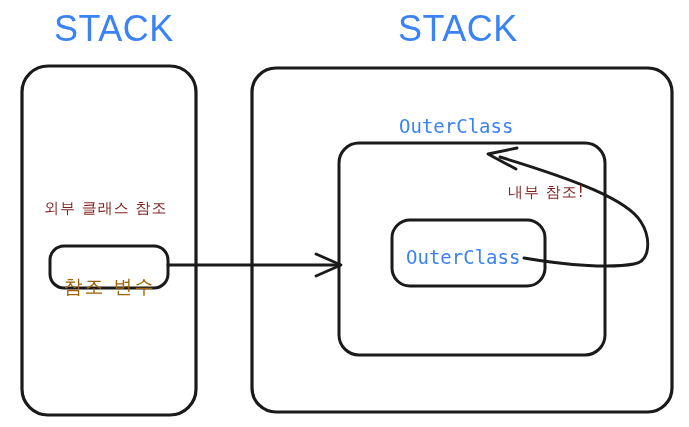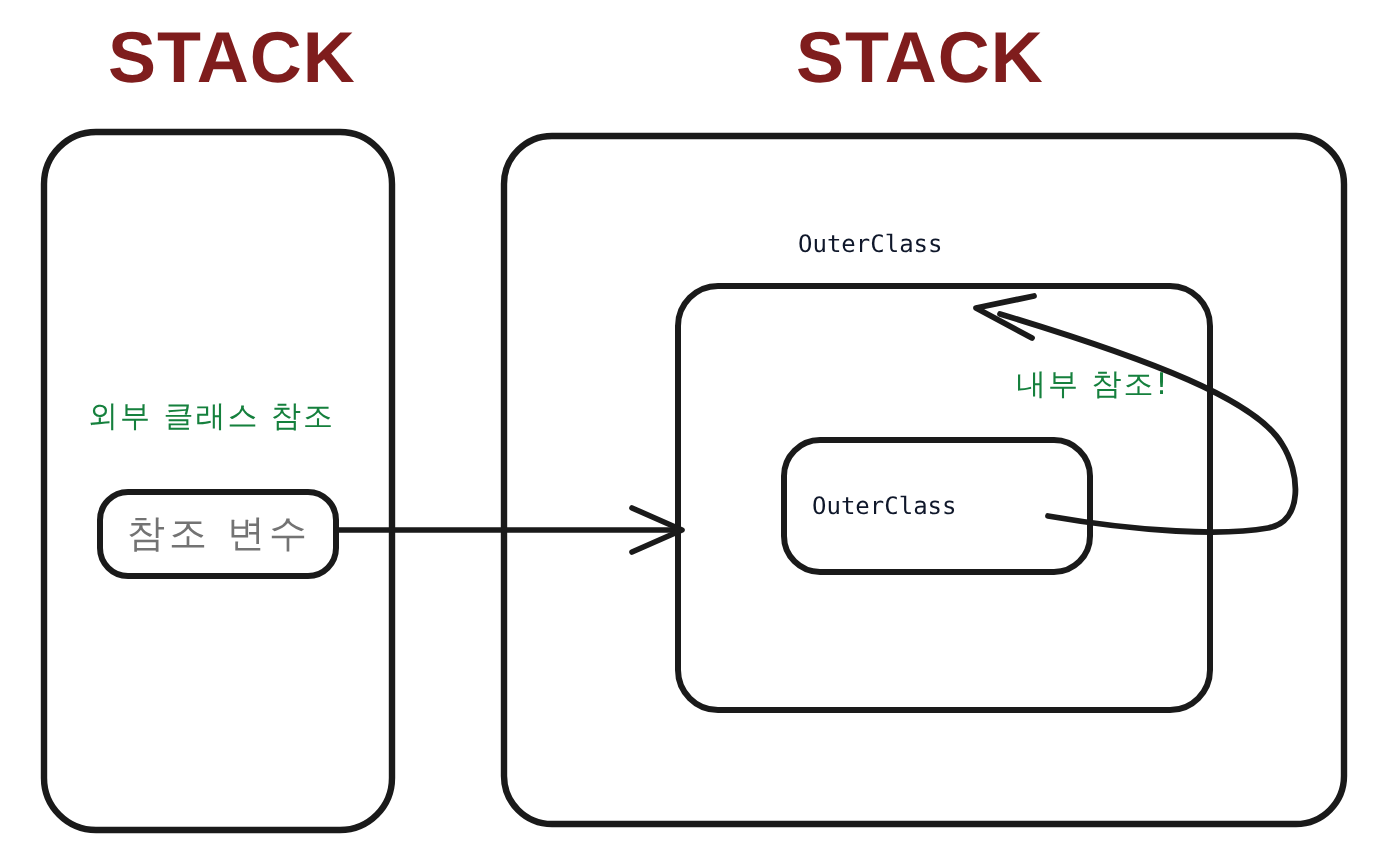--- a/index.html
+++ b/index.html
@@ -19,59 +19,60 @@
     position: absolute;
     left: 0;
     top: 0;
     width: 689px;
     height: 427px;
   }
   .region-title {
     position: absolute;
     font-family: "Liberation Sans", sans-serif;
     font-size: 36px;
-    font-weight: 700;
+    font-weight: 400;
     letter-spacing: 0.5px;
-    color: #7f1d1d;
+    color: #3b82f6;
     white-space: nowrap;
   }
   #stack-title { left: 54px; top: 8px; }
   #heap-title  { left: 398px; top: 8px; }
 
   .label-red {
     position: absolute;
     font-family: "DejaVu Sans", sans-serif;
     font-size: 15px;
-    color: #15803d;
+    color: #7f1d1d;
     white-space: nowrap;
     letter-spacing: 1px;
   }
   #outer-ref-label { left: 44px; top: 199px; }
   #inner-ref-label { left: 508px; top: 183px; }
 
   .label-black {
     position: absolute;
     font-family: "DejaVu Sans", sans-serif;
     font-size: 19px;
-    color: #737373;
+    color: #a16207;
     white-space: nowrap;
     letter-spacing: 2px;
+    margin-top: 20px;
   }
   #ref-var-label {
     left: 62px;
     top: 254px;
     width: 95px;
     text-align: center;
   }
 
   .label-mono {
     position: absolute;
     font-family: "DejaVu Sans Mono", monospace;
-    font-size: 12px;
-    color: #0f172a;
+    font-size: 19px;
+    color: #3b82f6;
     white-space: nowrap;
   }
   #outerclass-label { left: 399px; top: 115px; }
   #innerclass-label { left: 406px; top: 246px; }
 </style>
 </head>
 <body>
 
 <div id="canvas">
 

